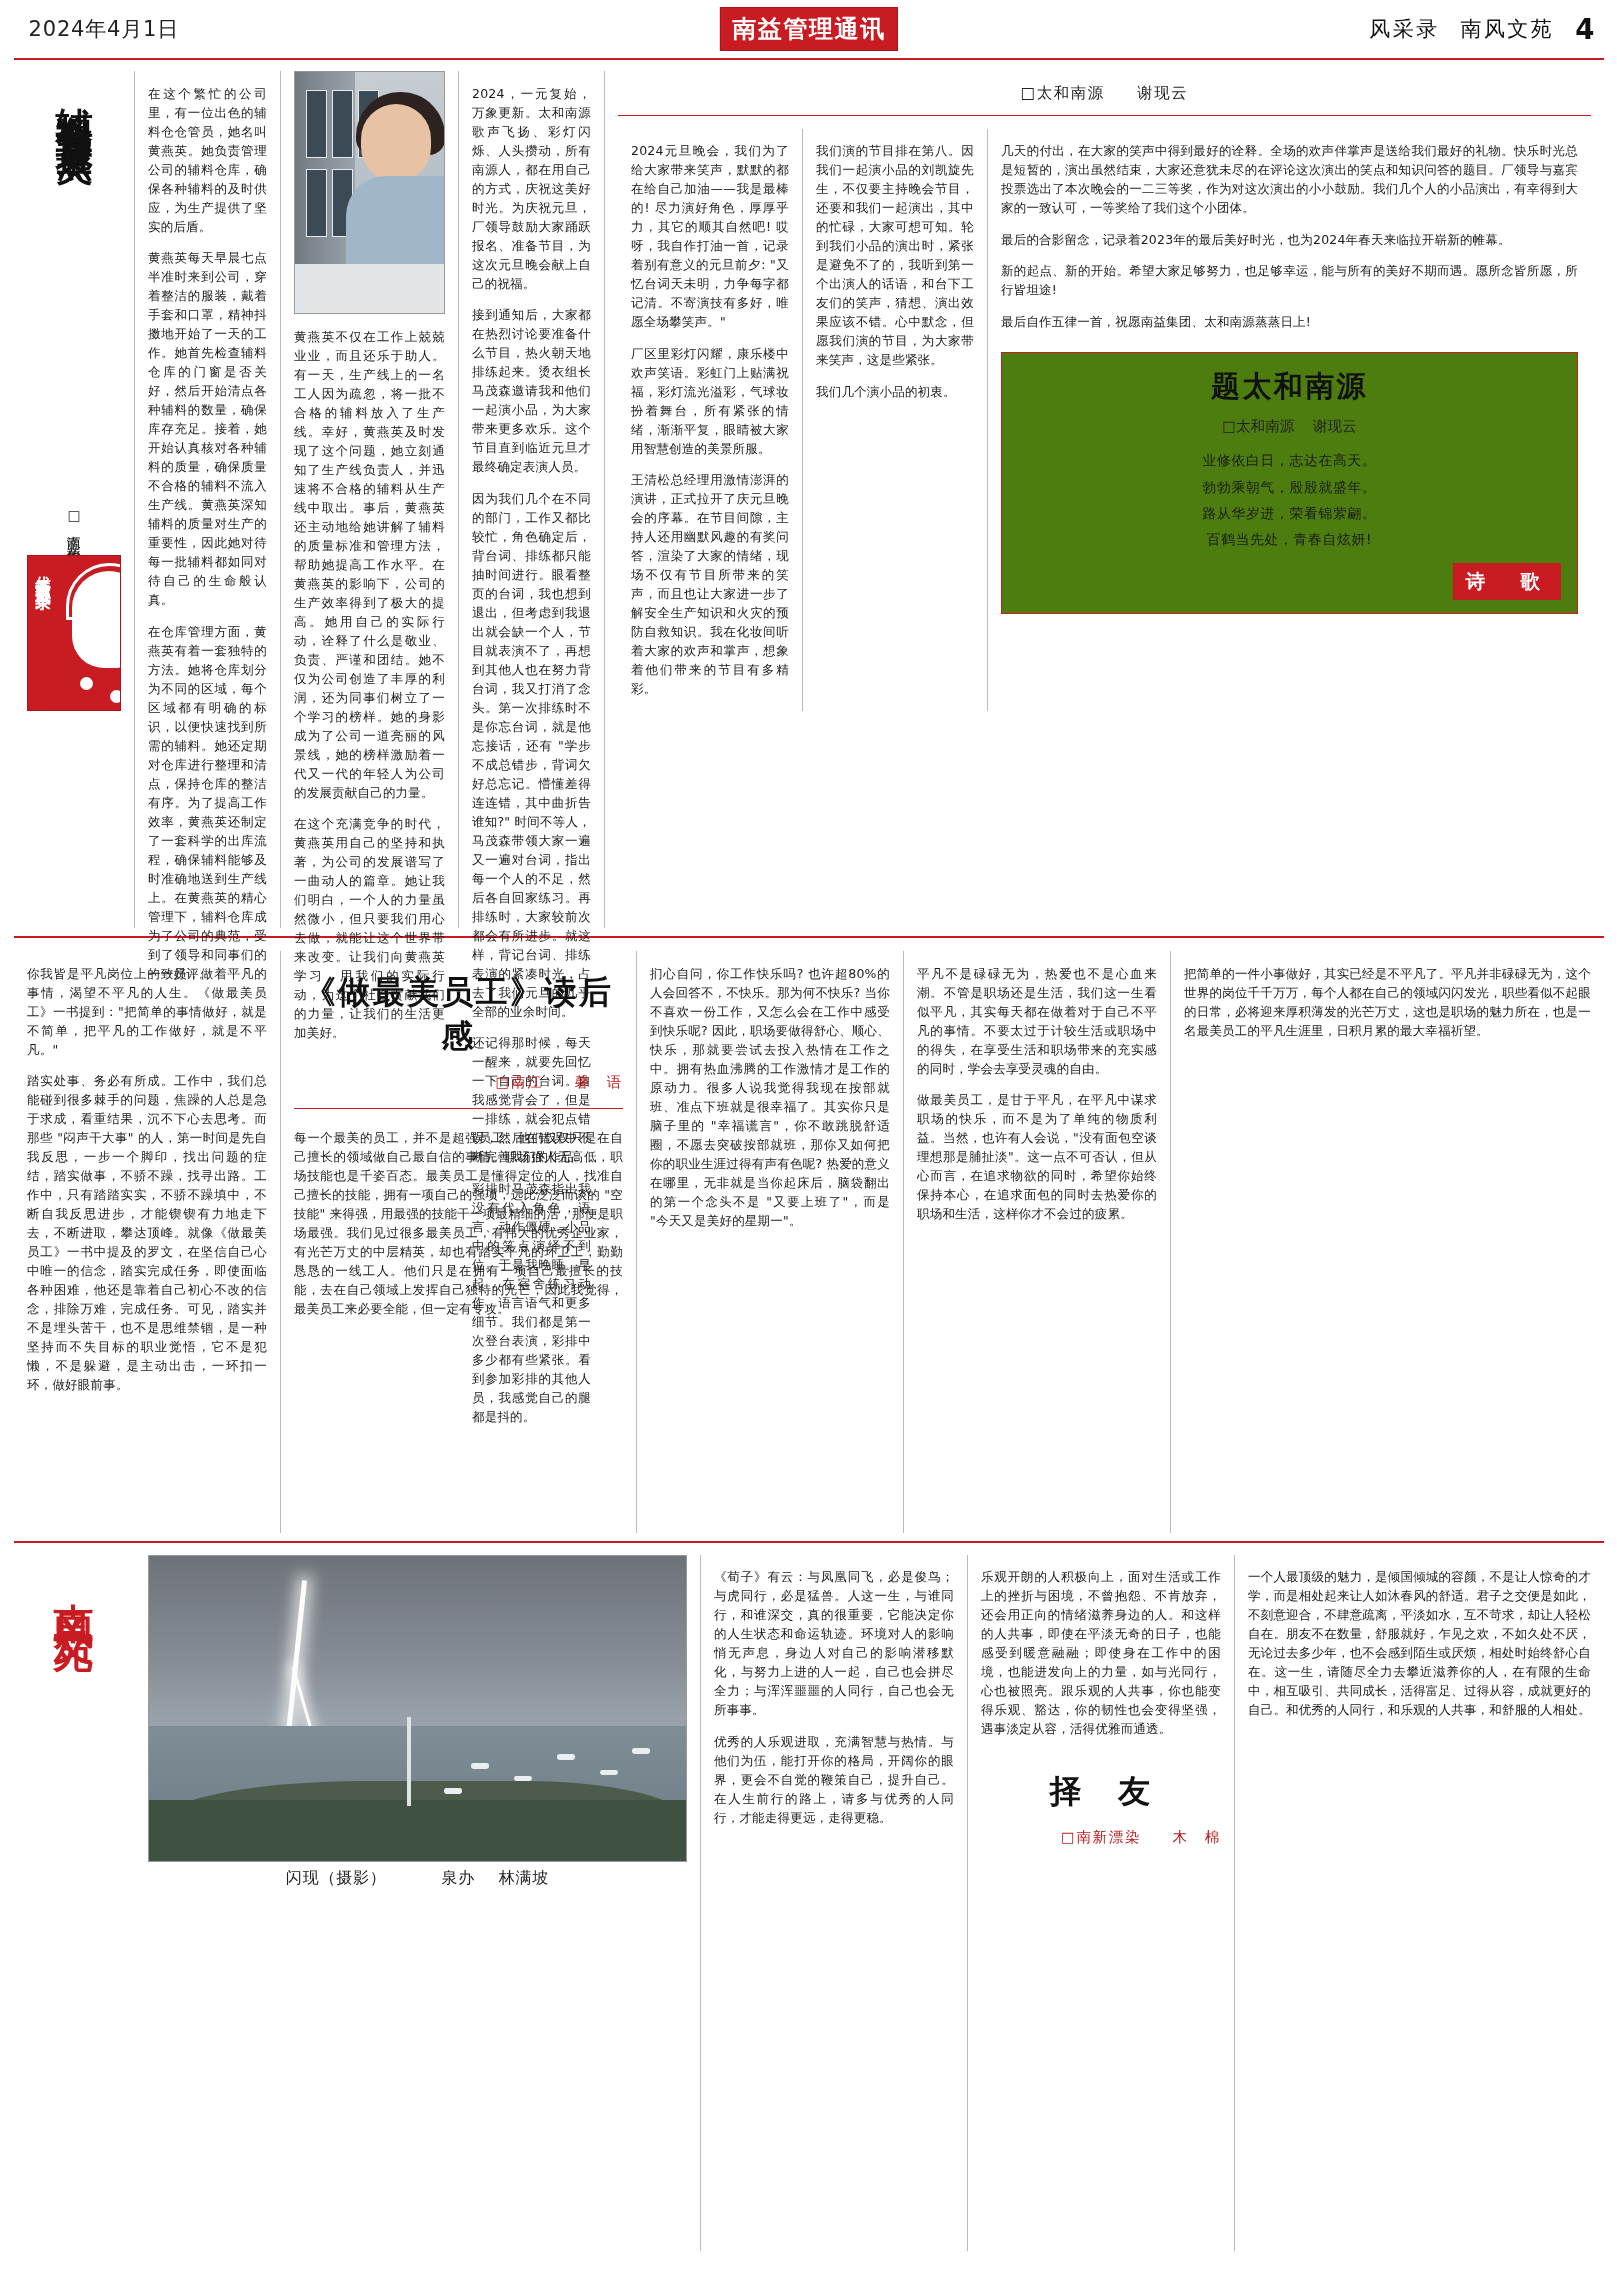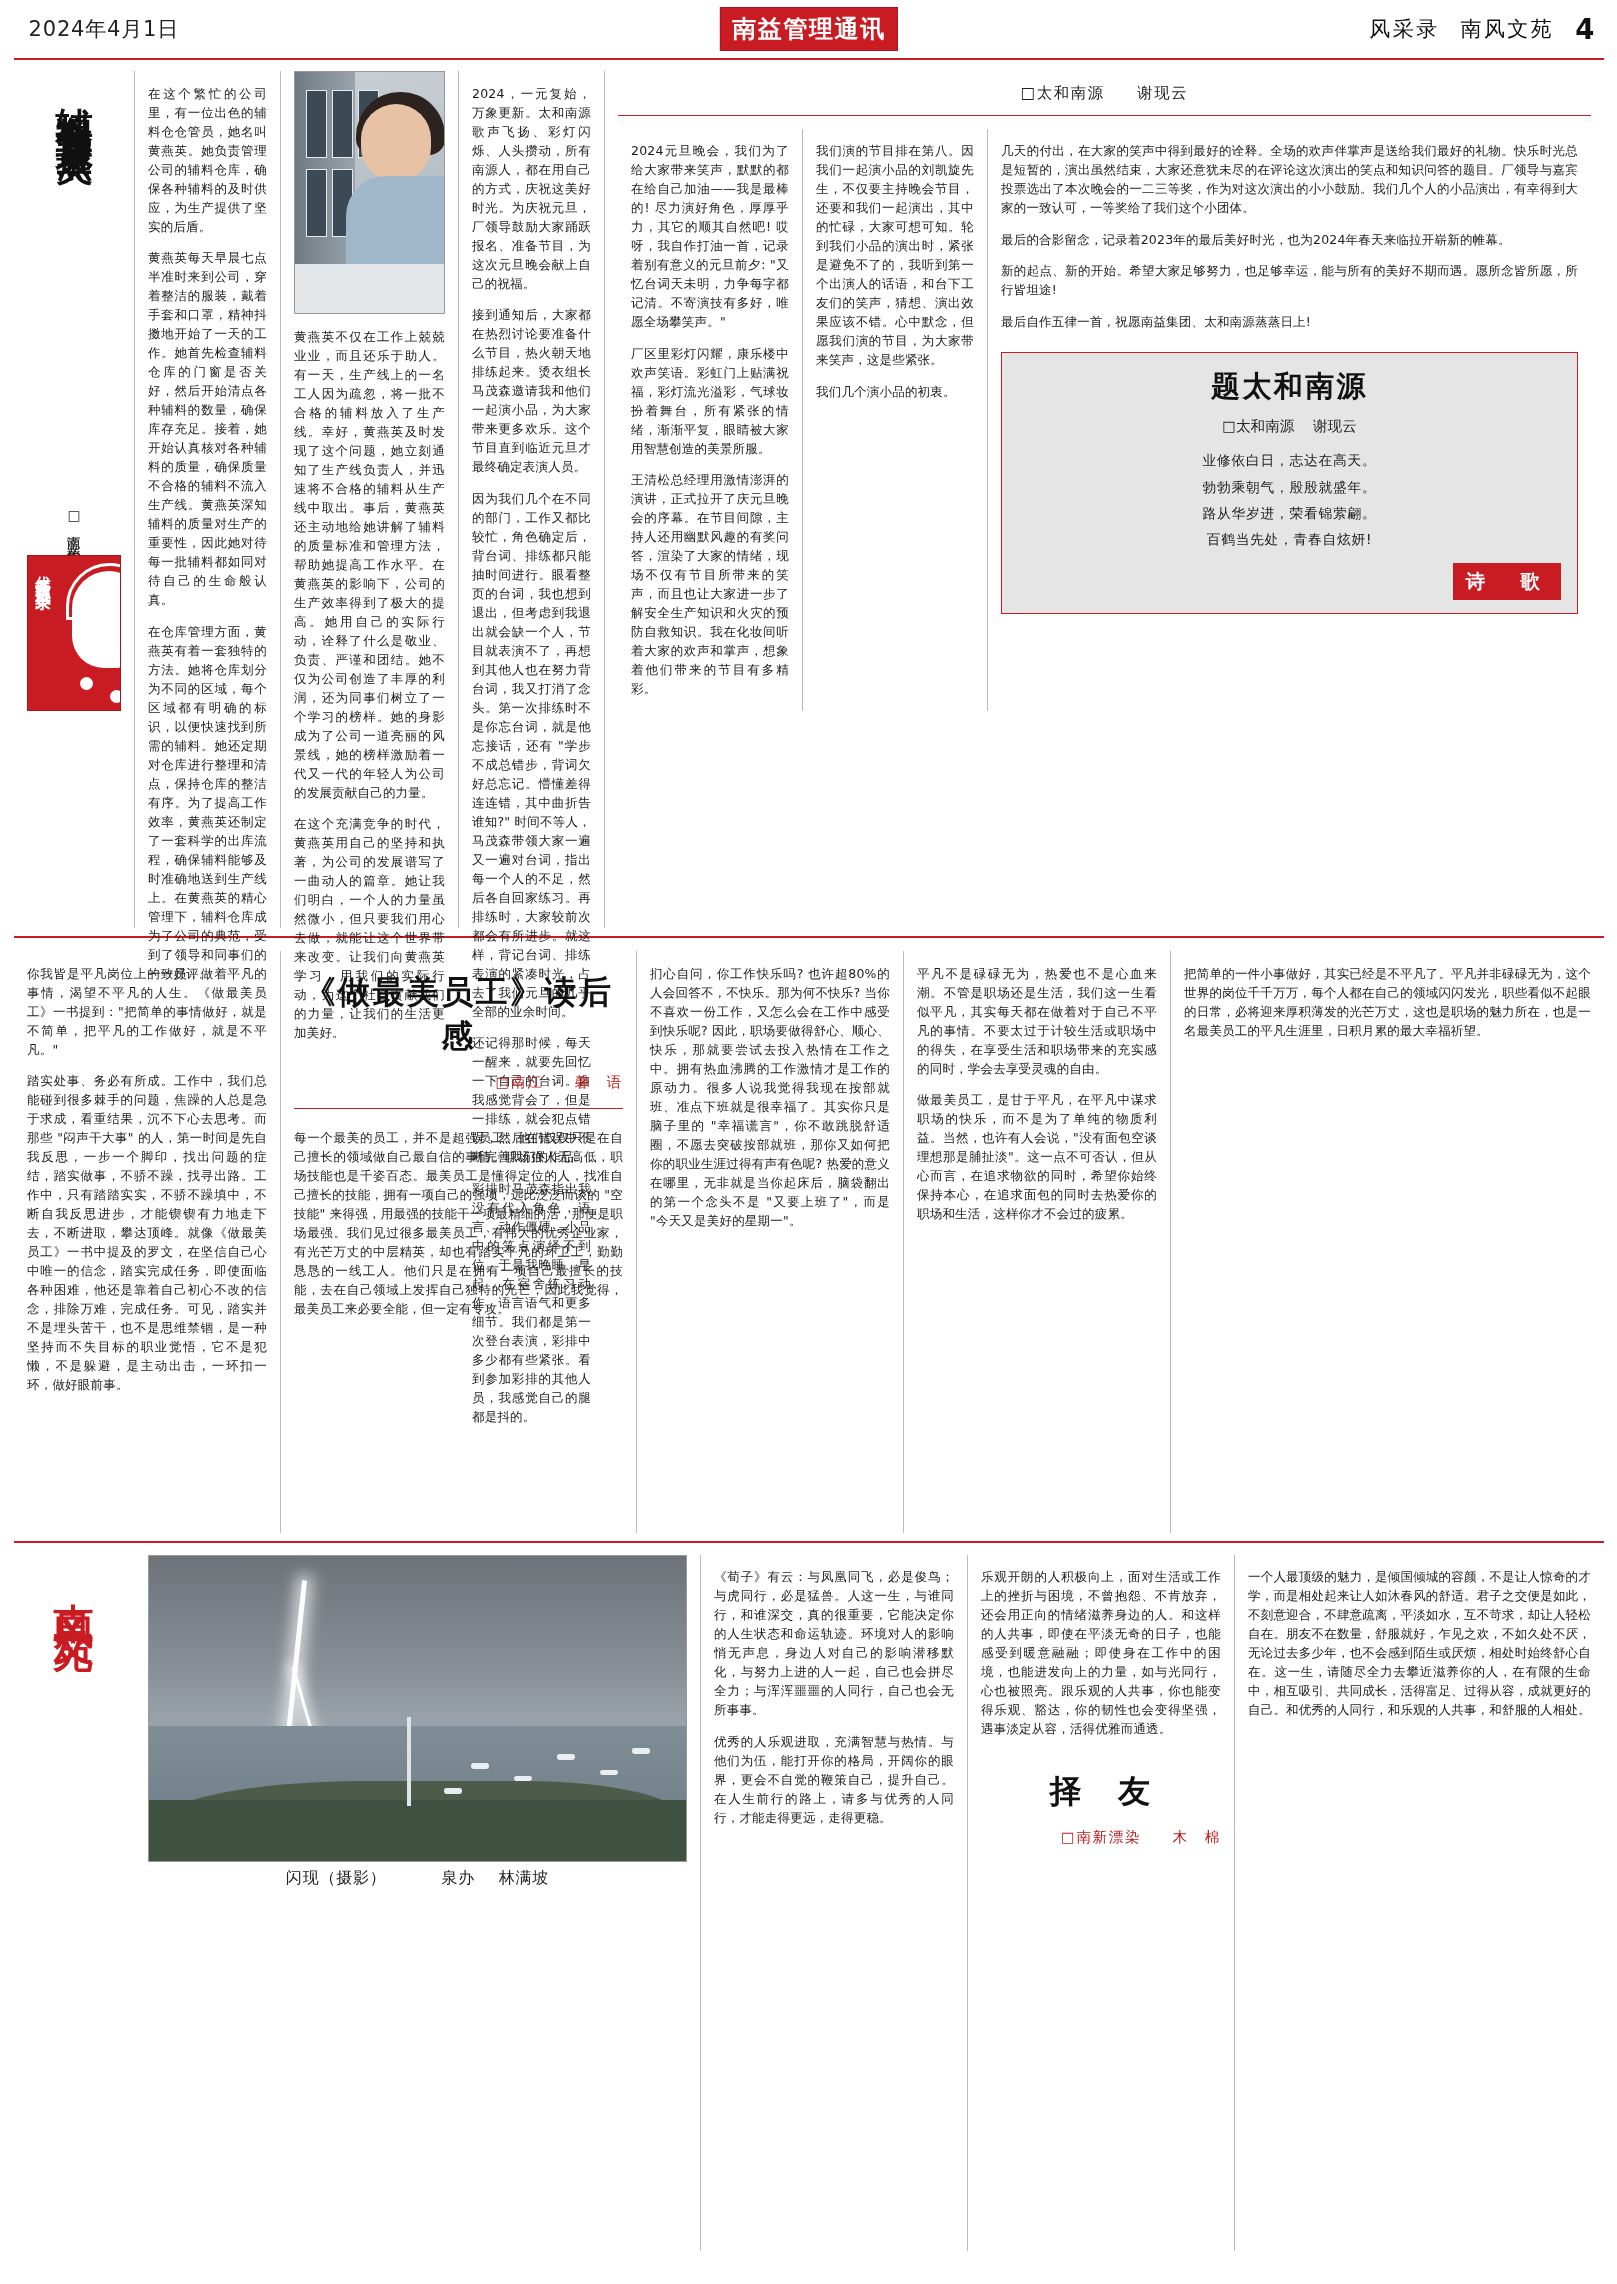--- a/index.html
+++ b/index.html
@@ -122,21 +122,21 @@
     font-family:"DejaVu Serif","Liberation Serif",serif;
     font-weight:bold;font-size:36px;letter-spacing:3.2px;text-align:center;color:#111;
     line-height:1.25;
   }
   .hl-sub{
     font-size:15.4px;text-align:center;color:#222;margin-top:11.3px;letter-spacing:1.6px;
   }
   .rule-red{border-bottom:1.6px solid #c81c22;margin:11.3px 0 13px 0;}
 
   .poembox{
-    border:1.6px solid #c81c22;padding:14.6px 16px 13px 16px;margin-top:21px;background:#e5e5e5;
+    border:1.6px solid #c81c22;padding:14.6px 16px 13px 16px;margin-top:21px;background:#4d7c0f;
   }
   .poembox .t{
     font-family:"DejaVu Serif","Liberation Serif",serif;
     font-weight:bold;font-size:29px;text-align:center;letter-spacing:2.4px;color:#111;
   }
   .poembox .by{font-size:14.6px;text-align:center;margin:9.7px 0 11.3px 0;color:#222;}
   .poembox .line{font-size:13.7px;line-height:1.9;text-align:center;color:#1a1a1a;letter-spacing:0.8px;}
   .poemtag{
     background:#c81c22;color:#fff;font-weight:bold;font-size:19.4px;letter-spacing:8px;
     padding:4.9px 13px;float:right;margin-top:11.3px;

